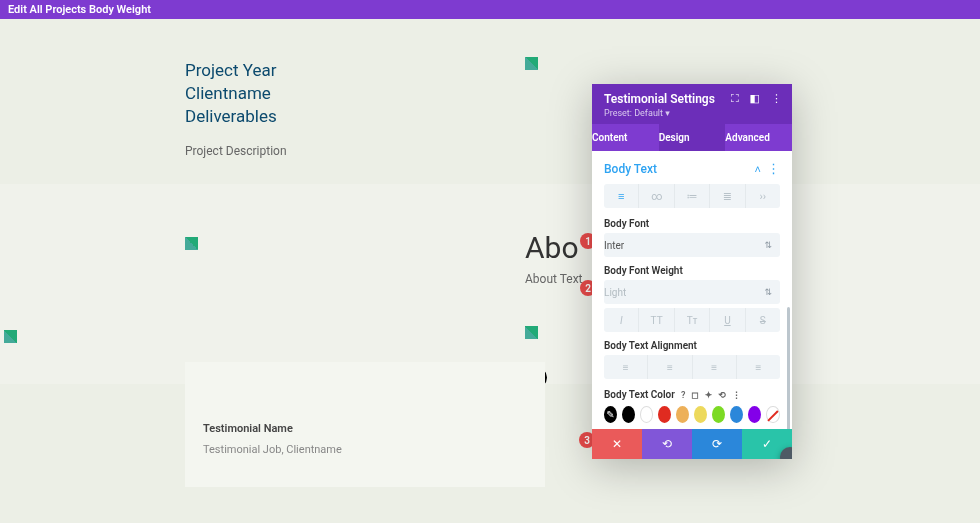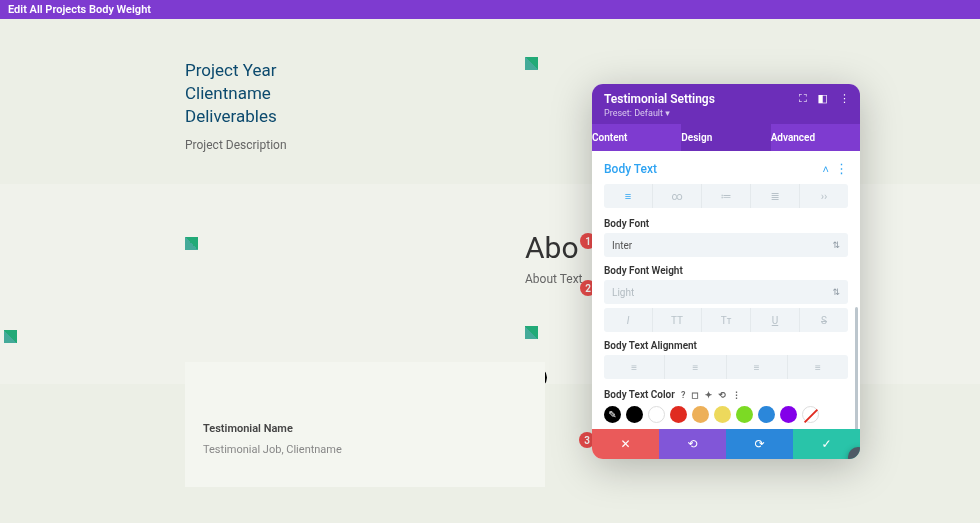--- a/index.html
+++ b/index.html
@@ -3,21 +3,21 @@
 <meta charset="utf-8">
 <style>
 * { margin:0; padding:0; box-sizing:border-box; font-family:-apple-system,BlinkMacSystemFont,"Segoe UI",Roboto,sans-serif; }
 body { width:980px; height:523px; background:#ecefe6; overflow:hidden; position:relative; }
 
 .topbar { height:19px; background:#7e3bd0; color:#fff; font-size:11px; font-weight:600; padding:0 8px; display:flex; align-items:center; }
 
 .content-area { position:absolute; top:19px; left:0; right:0; bottom:0; }
 .upper { height:165px; background:#ecefe6; padding:40px 0 0 185px; }
 .upper .h { font-size:17px; color:#0c4a6e; font-weight:400; line-height:1.35; }
-.upper .desc { font-size:12px; color:#666; margin-top:10px; }
+.upper .desc { font-size:12px; color:#666; margin-top:16px; }
 .upper .img-ph-top { position:absolute; left:525px; top:38px; width:13px; height:13px; background:linear-gradient(45deg,#4a9 0 50%,#2a7 50%);}
 
 .section2 { background:#f0f2eb; margin-top:0; position:relative; height:200px; }
 .img-ph-left { position:absolute; left:185px; top:53px; width:13px; height:13px; background:linear-gradient(45deg,#4a9 0 50%,#2a7 50%); }
 .about-title { position:absolute; left:525px; top:46px; font-size:30px; color:#333; }
 .about-text { position:absolute; left:525px; top:88px; font-size:12px; color:#666; }
 
 .badge { position:absolute; width:16px; height:16px; border-radius:50%; background:#e94b4b; color:#fff; font-size:10px; font-weight:600; display:flex; align-items:center; justify-content:center; z-index:5; }
 .badge1 { left:580px; top:233px; }
 .badge2 { left:580px; top:280px; }
@@ -26,40 +26,40 @@
 .img-small-left { position:absolute; left:4px; top:330px; width:13px; height:13px; background:linear-gradient(45deg,#4a9 0 50%,#2a7 50%); }
 .img-ph-mid { position:absolute; left:525px; top:326px; width:13px; height:13px; background:linear-gradient(45deg,#4a9 0 50%,#2a7 50%); }
 
 .quote-icon { position:absolute; left:526px; top:367px; width:21px; height:21px; border:2px solid #000; border-radius:50%; display:flex; align-items:center; justify-content:center; font-size:11px; font-weight:bold; }
 
 .testimonial-card { position:absolute; left:185px; top:362px; width:360px; height:125px; background:#f4f6f0; padding:30px 18px 18px; }
 .testimonial-card .ttext { font-size:11px; color:#777; }
 .testimonial-card .tname { font-size:11px; font-weight:600; color:#444; margin-top:30px; }
 .testimonial-card .tjob { font-size:11px; color:#888; margin-top:8px; }
 
-.settings-panel { position:absolute; left:592px; top:84px; width:268px; background:#fff; border-radius:11px; box-shadow:0 8px 40px rgba(0,0,0,.25); z-index:10; overflow:hidden; }
+.settings-panel { position:absolute; left:592px; top:84px; width:200px; background:#fff; border-radius:0; box-shadow:0 8px 40px rgba(0,0,0,.25); z-index:10; overflow:hidden; }
 .sp-head { background:#6c2eb9; color:#fff; padding:8px 12px 6px; }
 .sp-title { font-size:12px; font-weight:600; }
 .sp-preset { font-size:9px; color:#d9c9ee; margin-top:2px; }
 .sp-head-icons { position:absolute; right:10px; top:8px; display:flex; gap:11px; font-size:11px; color:#fff; }
 .sp-tabs { display:flex; background:#7e3bd0; font-size:10px; font-weight:600; color:#fff; }
 .sp-tabs .tab { flex:1; text-align:left; padding:8px 0; cursor:pointer; }
 .sp-tabs .tab.active { background:#6c2eb9; }
 .sp-body { padding:10px 12px 6px; max-height:310px; overflow:hidden; position:relative; }
 .sp-section-title { font-size:12px; color:#2ea3f2; font-weight:500; display:flex; justify-content:space-between; align-items:center;gap:24px; }
 .sp-section-title .chev { color:#2ea3f2; font-size:11px; }
 .sp-section-title .dots { color:#2ea3f2; font-size:13px; margin-left:6px; }
 
 .text-type-row { display:flex; background:#f0f4f7; border-radius:3px; margin:8px 0 10px; height:24px; }
 .text-type-row .cell { flex:1; display:flex; align-items:center; justify-content:center; font-size:11px; color:#b8c2c9; border-right:1px solid #e4e9ec; }
 .text-type-row .cell:last-child { border-right:none; }
 .text-type-row .cell.active { color:#2ea3f2; }
 
 .field-lbl { font-size:10px; font-weight:600; color:#333; margin:8px 0 4px; }
-.select-box { background:#f0f4f7; border-radius:3px; height:24px; display:flex; align-items:center; padding:0 8px; font-size:10px; color:#555; position:relative; }
+.select-box { background:#f0f4f7; border-radius:3px; height:24px; display:flex; align-items:center; padding:0 0; font-size:10px; color:#555; position:relative; }
 .select-box.light { color:#b3bcc2; }
 .select-box .arr { position:absolute; right:8px; color:#8e99a3; font-size:9px; }
 
 .btn-row { display:flex; background:#f0f4f7; border-radius:3px; height:24px; margin-top:4px; }
 .btn-row .b { flex:1; display:flex; align-items:center; justify-content:center; font-size:10px; color:#b8c2c9; border-right:1px solid #e4e9ec; }
 .btn-row .b:last-child { border-right:none; }
 
 .color-row-hdr { font-size:10px; font-weight:600; color:#333; display:flex; align-items:center; gap:6px; margin-top:10px; }
 .color-row-hdr .ic { font-size:9px; color:#666; }
 

